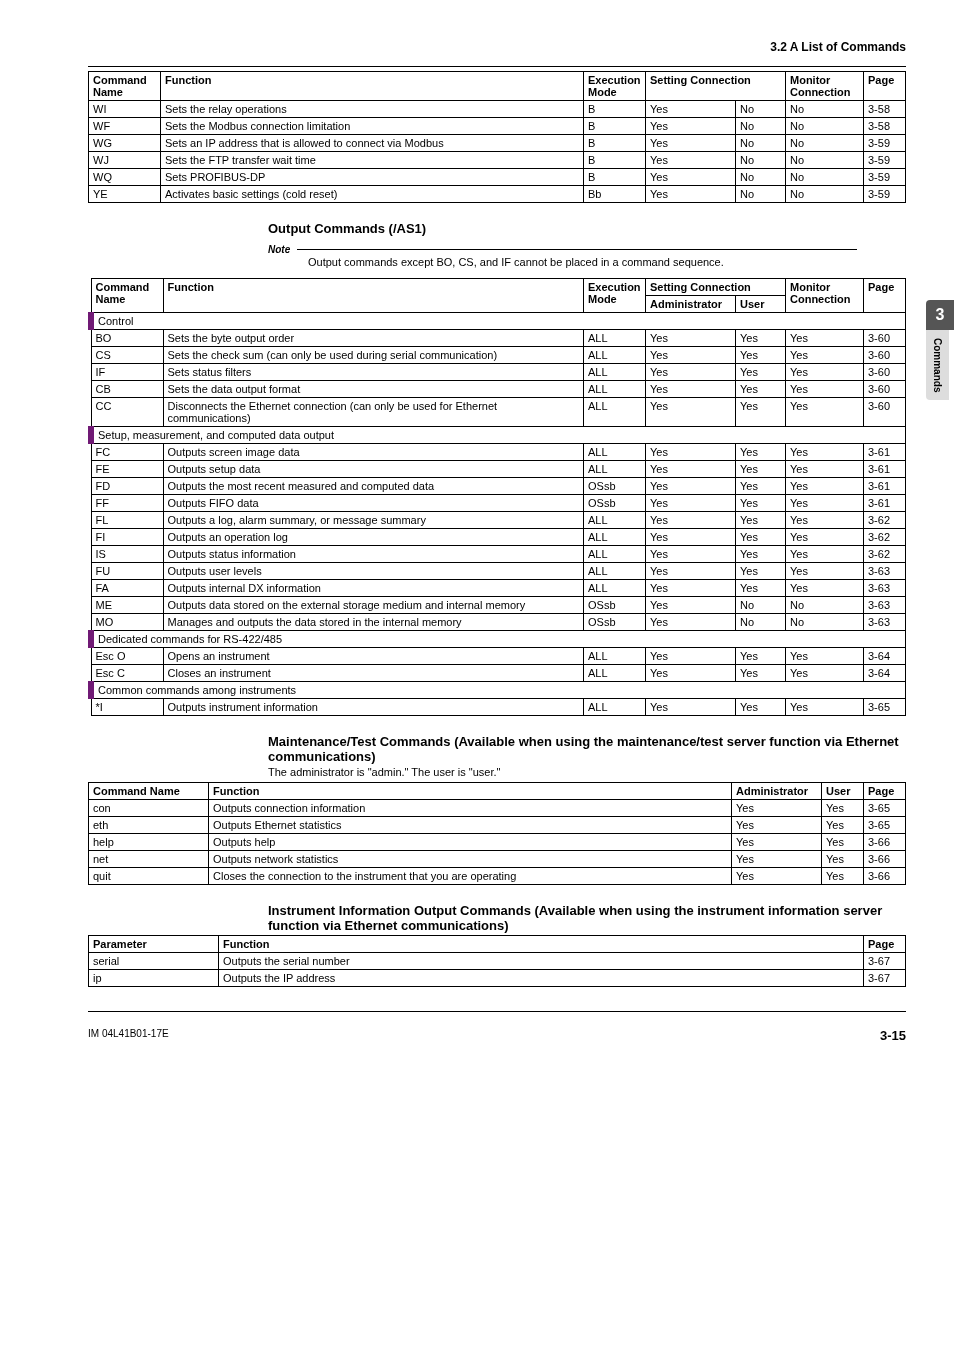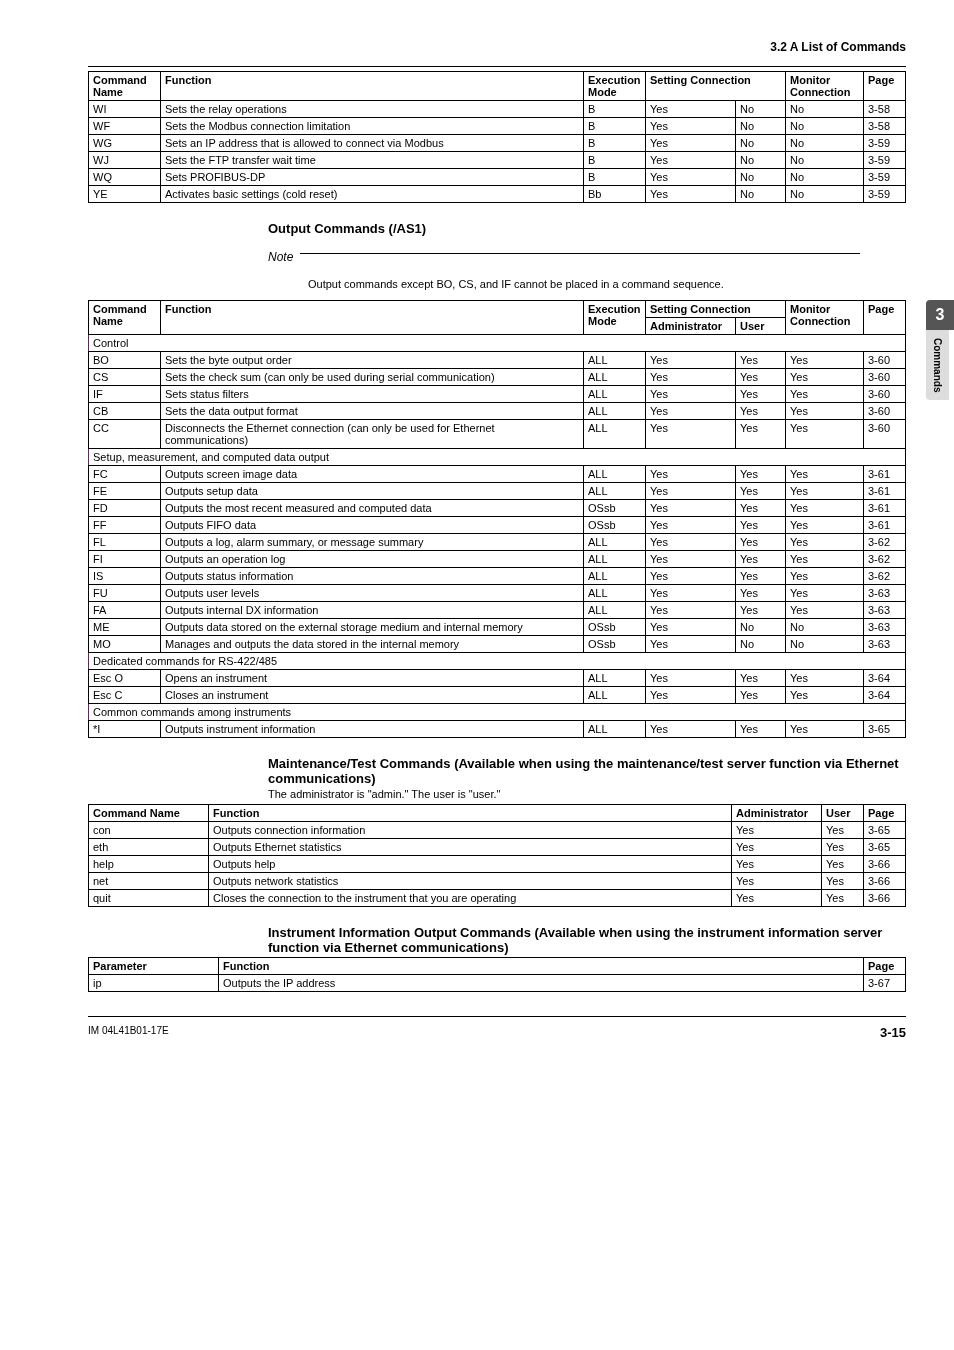--- a/index.html
+++ b/index.html
@@ -28,47 +28,46 @@
     margin-bottom: 18px;
   }
   th, td {
     border: 1px solid #000;
     padding: 2px 4px;
     text-align: left;
     vertical-align: top;
   }
   th { font-weight: bold; }
   .group-row td {
-    border-left: 1px solid #701a75;
+    border-left: 6px solid #701a75;
     border-right: 1px solid #000;
   }
   h3.section-title {
     font-size: 13px;
     font-weight: bold;
     margin: 6px 0 6px 180px;
   }
   .note-block { margin: 4px 0 10px 180px; }
   .note-label {
     font-style: italic;
-    font-weight: normal;
-    font-size: 12px;
+    font-weight: bold;
+    font-size: 10px;
     display: inline-block;
     vertical-align: middle;
-    margin-top: 8px;
   }
   .note-line {
     display: inline-block;
     border-top: 1px solid #000;
     width: 560px;
     vertical-align: middle;
     margin-left: 4px;
   }
   .note-text {
     font-size: 11px;
-    margin-top: 14px;
+    margin-top: 1px;
     margin-left: 40px;
   }
   .maint-title {
     font-size: 13px;
     font-weight: bold;
     margin: 8px 0 2px 180px;
   }
   .maint-sub {
     font-size: 11px;
     margin: 0 0 4px 180px;
@@ -95,21 +94,21 @@
     padding: 8px 6px;
     background: #ddd;
     border-radius: 0 0 0 4px;
   }
   .footer {
     display: flex;
     justify-content: space-between;
     font-size: 10px;
     margin-top: 24px;
     border-top: 1px solid #000;
-    padding-top: 8px;
+    padding-top: 16px;
   }
   .footer .pnum { font-weight: bold; font-size: 13px; }
   col.c-name { width: 72px; }
   col.c-mode { width: 62px; }
   col.c-set1 { width: 90px; }
   col.c-set2 { width: 50px; }
   col.c-mon  { width: 78px; }
   col.c-page { width: 42px; }
   col.m-name { width: 120px; }
   col.m-admin { width: 90px; }
@@ -493,20 +492,25 @@
     </colgroup>
   <thead>
       <tr>
     <th>Parameter</th>
     <th>Function</th>
     <th>Page</th>
   </tr>
     </thead>
   <tbody id="t4-body">
       <tr>
+        <td>serial</td>
+        <td>Outputs the serial number</td>
+        <td>3-67</td>
+      </tr>
+      <tr>
         <td>ip</td>
         <td>Outputs the IP address</td>
         <td>3-67</td>
       </tr>
     </tbody>
 </table>
 
 <div class="footer">
   <span>IM 04L41B01-17E</span>
   <span class="pnum">3-15</span>

